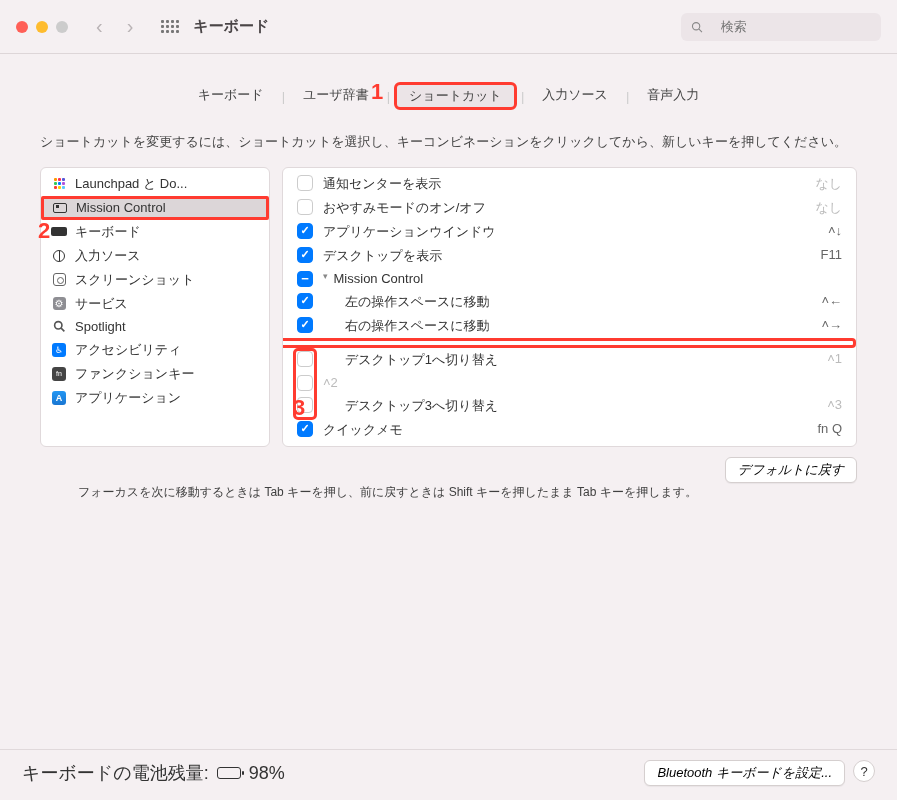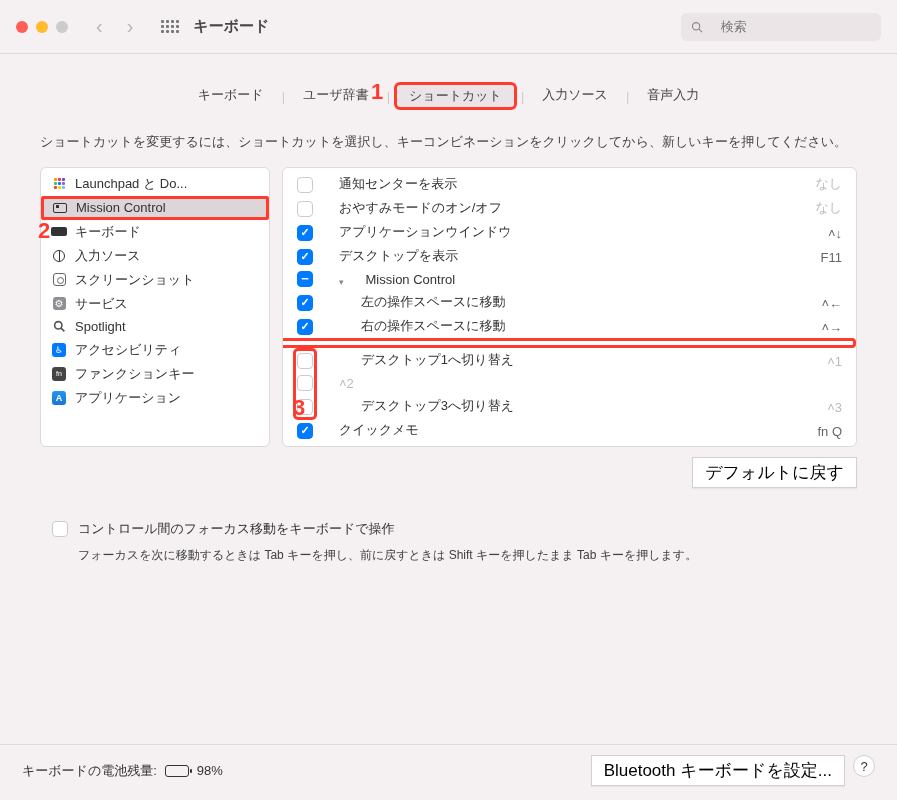--- a/index.html
+++ b/index.html
@@ -28,43 +28,43 @@
 .instruction { font-size: 13px; color: #444; margin: 0 10px 14px; line-height: 1.6; }
 
 .panels { display: flex; gap: 12px; margin: 0 10px; }
 .panel-left { width: 230px; background: #fff; border: 1px solid #e0d9db; border-radius: 6px; padding: 4px 0; max-height: 326px; overflow: hidden; }
 .panel-right { flex: 1; background: #fff; border: 1px solid #e0d9db; border-radius: 6px; padding: 4px 0; max-height: 326px; overflow: auto; }
 
 .cat { display: flex; align-items: center; gap: 8px; padding: 3px 10px; font-size: 13px; cursor: pointer; }
 .cat.selected { background: #dcd6d8; border: 3px solid #ff3b30; border-radius: 2px; padding: 1px 8px; }
 .cat-icon { width: 16px; height: 16px; display: flex; align-items: center; justify-content: center; font-size: 11px; }
 
-.shortcut-row { display: flex; align-items: flex-end; padding: 3px 14px; gap: 26px; }
+.shortcut-row { display: flex; align-items: flex-start; padding: 3px 14px; gap: 10px; }
 .shortcut-row .cb { width: 16px; height: 16px; border-radius: 4px; border: 1px solid #ccc; background: #fff; display: flex; align-items: center; justify-content: center; flex-shrink: 0; }
 .shortcut-row .cb.checked { background: #007aff; border-color: #007aff; }
 .shortcut-row .cb.checked::after { content: "✓"; color: #fff; font-size: 11px; font-weight: bold; }
 .shortcut-row .cb.minus { background: #007aff; border-color: #007aff; }
 .shortcut-row .cb.minus::after { content: "−"; color: #fff; font-size: 13px; font-weight: bold; }
 .shortcut-row .label { flex: 1; font-size: 13px; }
 .shortcut-row .key { font-size: 13px; color: #666; white-space: nowrap; }
 .shortcut-row .key.dim { color: #bbb; }
 .shortcut-row.indent1 .label { padding-left: 22px; }
 .disclosure { font-size: 9px; color: #888; margin-right: -4px; }
 
 .cb-box3 { border: 3px solid #ff3b30; border-radius: 4px; padding: 2px; margin-left: -5px; }
 
 .restore { text-align: right; margin: 10px 10px 0; }
-.btn { background: #fff; border: 1px solid #d5cfcf; border-radius: 0; padding: 3px 12px; font-size: 17px; cursor: pointer; box-shadow: 0 1px 1px rgba(0,0,0,.05); }
+.btn { background: #fff; border: 1px solid #d5cfcf; border-radius: 6px; padding: 3px 12px; font-size: 13px; cursor: pointer; box-shadow: 0 1px 1px rgba(0,0,0,.05); font-style: italic; }
 
 .focus-check { display: flex; align-items: center; gap: 10px; margin: 32px 22px 8px; }
 .focus-check .cb { width: 16px; height: 16px; border: 1px solid #ccc; border-radius: 4px; background: #fff; }
 .focus-desc { margin: 0 22px 0 48px; font-size: 12px; color: #404040; line-height: 1.6; }
 
 .footer { position: absolute; bottom: 0; left: 0; right: 0; display: flex; align-items: center; padding: 10px 22px 14px; border-top: 1px solid #e0d9db; }
-.battery { display: flex; align-items: center; gap: 8px; font-size: 13px; }
+.battery { display: flex; align-items: center; gap: 8px; font-size: 18px; }
 .batt-icon { width: 24px; height: 12px; border: 1.5px solid #333; border-radius: 3px; position: relative; }
 .batt-icon::after { content: ""; position: absolute; right: -4px; top: 3px; width: 2px; height: 4px; background: #333; border-radius: 1px; }
 .batt-fill { background: #333; height: 100%; border-radius: 1px; }
 .footer-right { margin-left: auto; display: flex; gap: 8px; }
 .help { width: 22px; height: 22px; border: 1px solid #d5cfcf; border-radius: 11px; display: flex; align-items: center; justify-content: center; font-size: 13px; background: #fff; cursor: pointer; }
 
 .annotation { position: absolute; color: #ff3b30; font-size: 22px; font-weight: 600; }
 
 .ic-launchpad { display: grid; grid-template-columns: repeat(3,3px); grid-template-rows: repeat(3,3px); gap: 1px; }
 .ic-launchpad i { border-radius: 1px; }
@@ -268,24 +268,20 @@
           <span class="label">クイックメモ</span>
           <span class="key">fn Q</span>
         </div>
       </div>
   </div>
 
   <div class="restore">
     <button class="btn">デフォルトに戻す</button>
   </div>
 
-  <div class="focus-check">
-    <div class="cb"></div>
-    <span>コントロール間のフォーカス移動をキーボードで操作</span>
-  </div>
   <div class="focus-desc">フォーカスを次に移動するときは Tab キーを押し、前に戻すときは Shift キーを押したまま Tab キーを押します。</div>
 </div>
 
 <div class="footer">
   <div class="battery">
     <span>キーボードの電池残量:</span>
     <span class="batt-icon"><span class="batt-fill" style="width:98%"></span></span>
     <span>98%</span>
   </div>
   <div class="footer-right">

